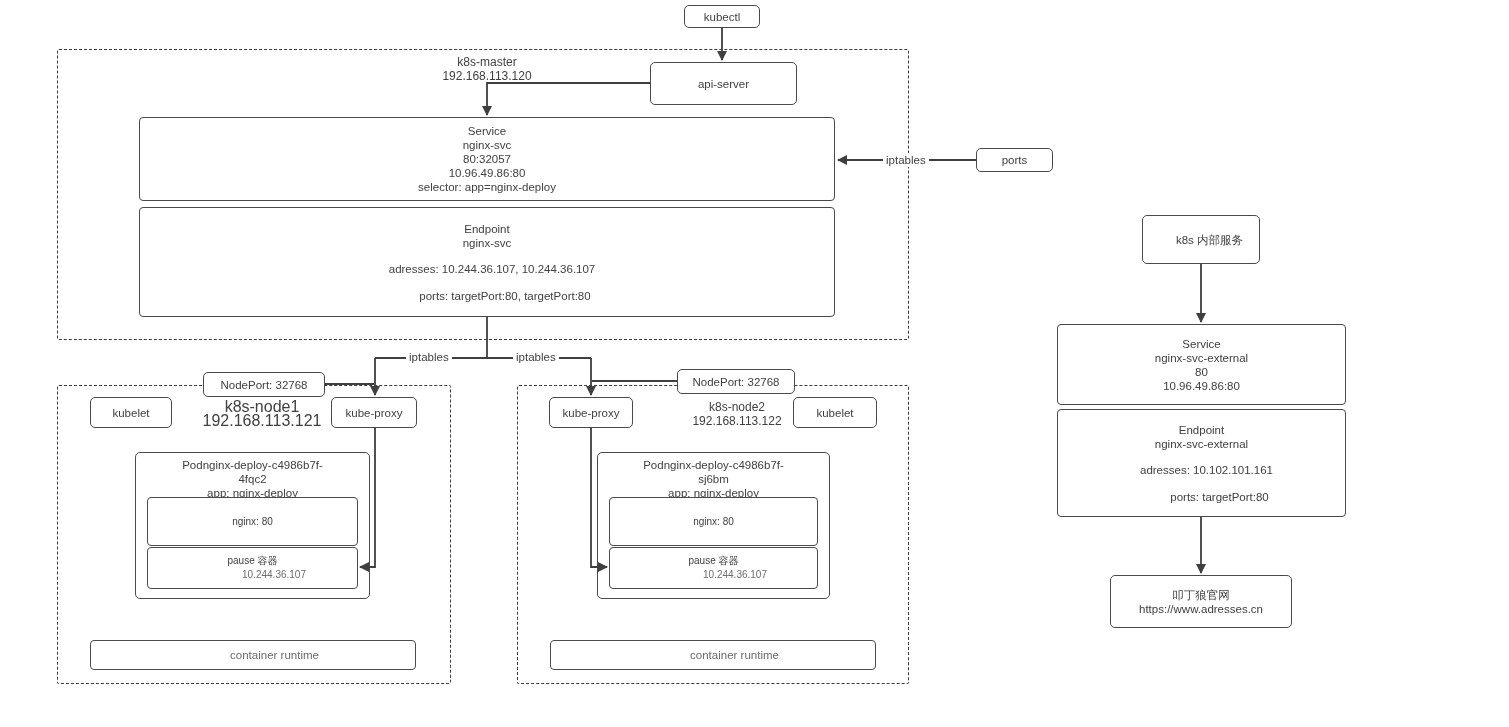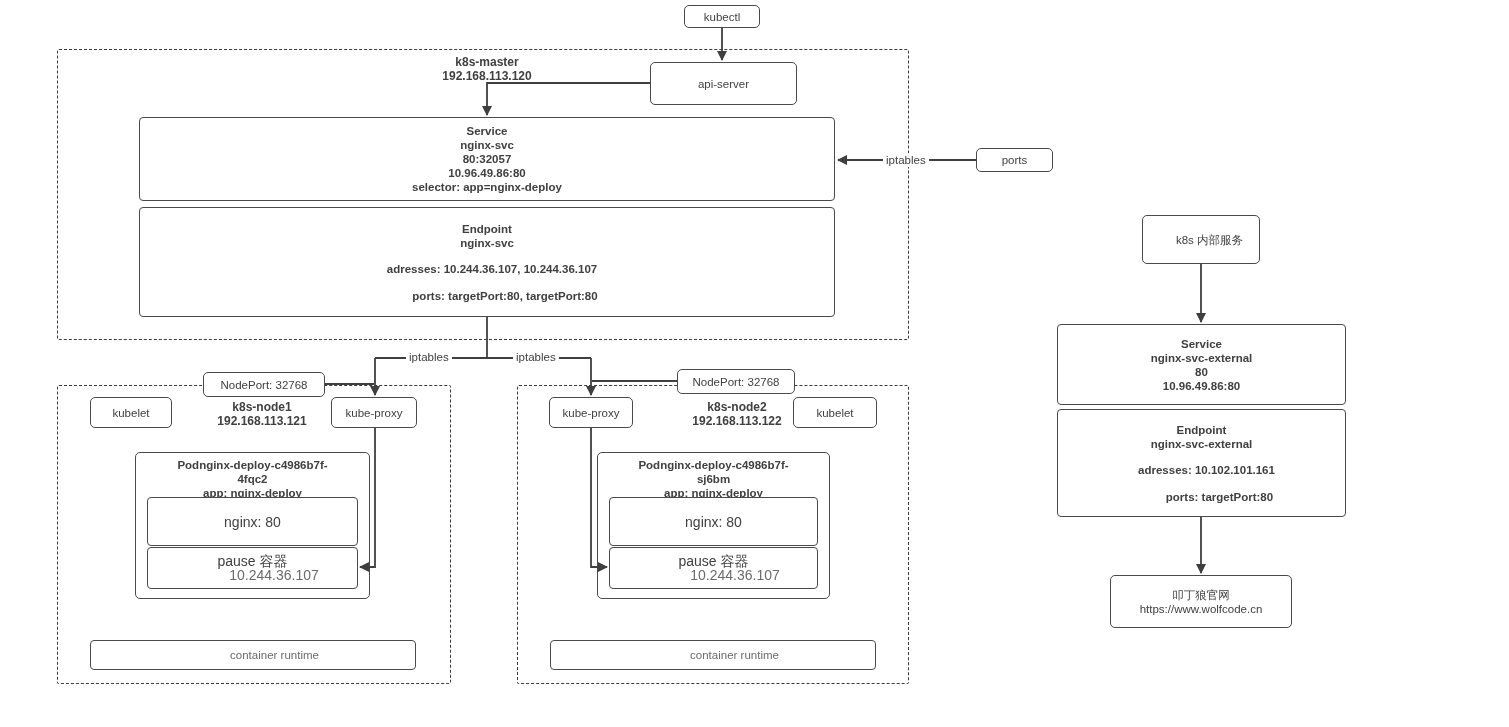--- a/index.html
+++ b/index.html
@@ -10,26 +10,26 @@
   .box{
     position:absolute;border:1.6px solid #4a4a4a;border-radius:5px;background:#fff;
     display:flex;flex-direction:column;align-items:center;justify-content:center;
     text-align:center;font-size:11.5px;line-height:14px;color:#404040;box-sizing:border-box;
   }
   .dashed{
     position:absolute;border:1.6px dashed #3a3a3a;border-radius:2px;background:transparent;
     box-sizing:border-box;
   }
   .label{position:absolute;font-size:11.5px;line-height:14px;text-align:center;color:#404040;}
-  .bold{font-weight:bold;}
+  .bold{font-weight:normal;}
   .onLine{background:#ffffff;z-index:20;padding:0 3px;}
   .pod{justify-content:flex-start;padding-top:5px;}
   .pod .inner{position:absolute;border:1.6px solid #4a4a4a;border-radius:4px;background:#fff;
     display:flex;flex-direction:column;align-items:center;justify-content:center;
-    font-size:14px;line-height:14px;box-sizing:border-box;}
+    font-size:10px;line-height:14px;box-sizing:border-box;}
   .gray{color:#6b6b6b;margin-left:43px;}
   svg.wires{position:absolute;left:0;top:0;z-index:10;pointer-events:none;}
   .mt12{margin-top:12px;margin-left:10px;}
   .mt13{margin-top:13px;margin-left:36px;}
 </style>
 </head>
 <body>
 
 <div id="canvas">
 
@@ -74,21 +74,21 @@
   <div class="dashed" style="left:57px;top:385px;width:394px;height:299px;"></div>
 
   <div class="box" style="left:90px;top:397px;width:82px;height:31px;">
     <span>kubelet</span>
   </div>
 
   <div class="box" style="left:203px;top:372px;width:122px;height:25px;z-index:21;">
     <span>NodePort: 32768</span>
   </div>
 
-  <div class="label bold" style="left:197px;top:400px;width:130px;font-size:12px;">
+  <div class="label bold" style="left:197px;top:400px;width:130px;font-size:16px;">
     <div>k8s-node1</div>
     <div>192.168.113.121</div>
   </div>
 
   <div class="box" style="left:331px;top:397px;width:86px;height:31px;">
     <span>kube-proxy</span>
   </div>
 
   <div class="box pod" style="left:135px;top:452px;width:235px;height:147px;">
     <div class="bold">Podnginx-deploy-c4986b7f-</div>
@@ -156,21 +156,21 @@
 
   <div class="box bold" style="left:1057px;top:409px;width:289px;height:108px;border-radius:4px;">
     <div>Endpoint</div>
     <div>nginx-svc-external</div>
     <div class="mt12">adresses: 10.102.101.161</div>
     <div class="mt13">ports: targetPort:80</div>
   </div>
 
   <div class="box" style="left:1110px;top:575px;width:182px;height:53px;">
     <div>叩丁狼官网</div>
-    <div>https://www.wolfcode.cn</div>
+    <div>https://www.adresses.cn</div>
   </div>
 
   <svg class="wires" width="1509" height="727" viewBox="0 0 1509 727">
     <defs>
       <marker id="ah" viewBox="0 0 10 10" refX="9" refY="5" markerWidth="11" markerHeight="10" orient="auto" markerUnits="userSpaceOnUse">
         <path d="M0,0 L10,5 L0,10 Z" fill="#3f3f3f"></path>
       </marker>
     </defs>
     <g stroke="#3f3f3f" stroke-width="1.8" fill="none">
 

